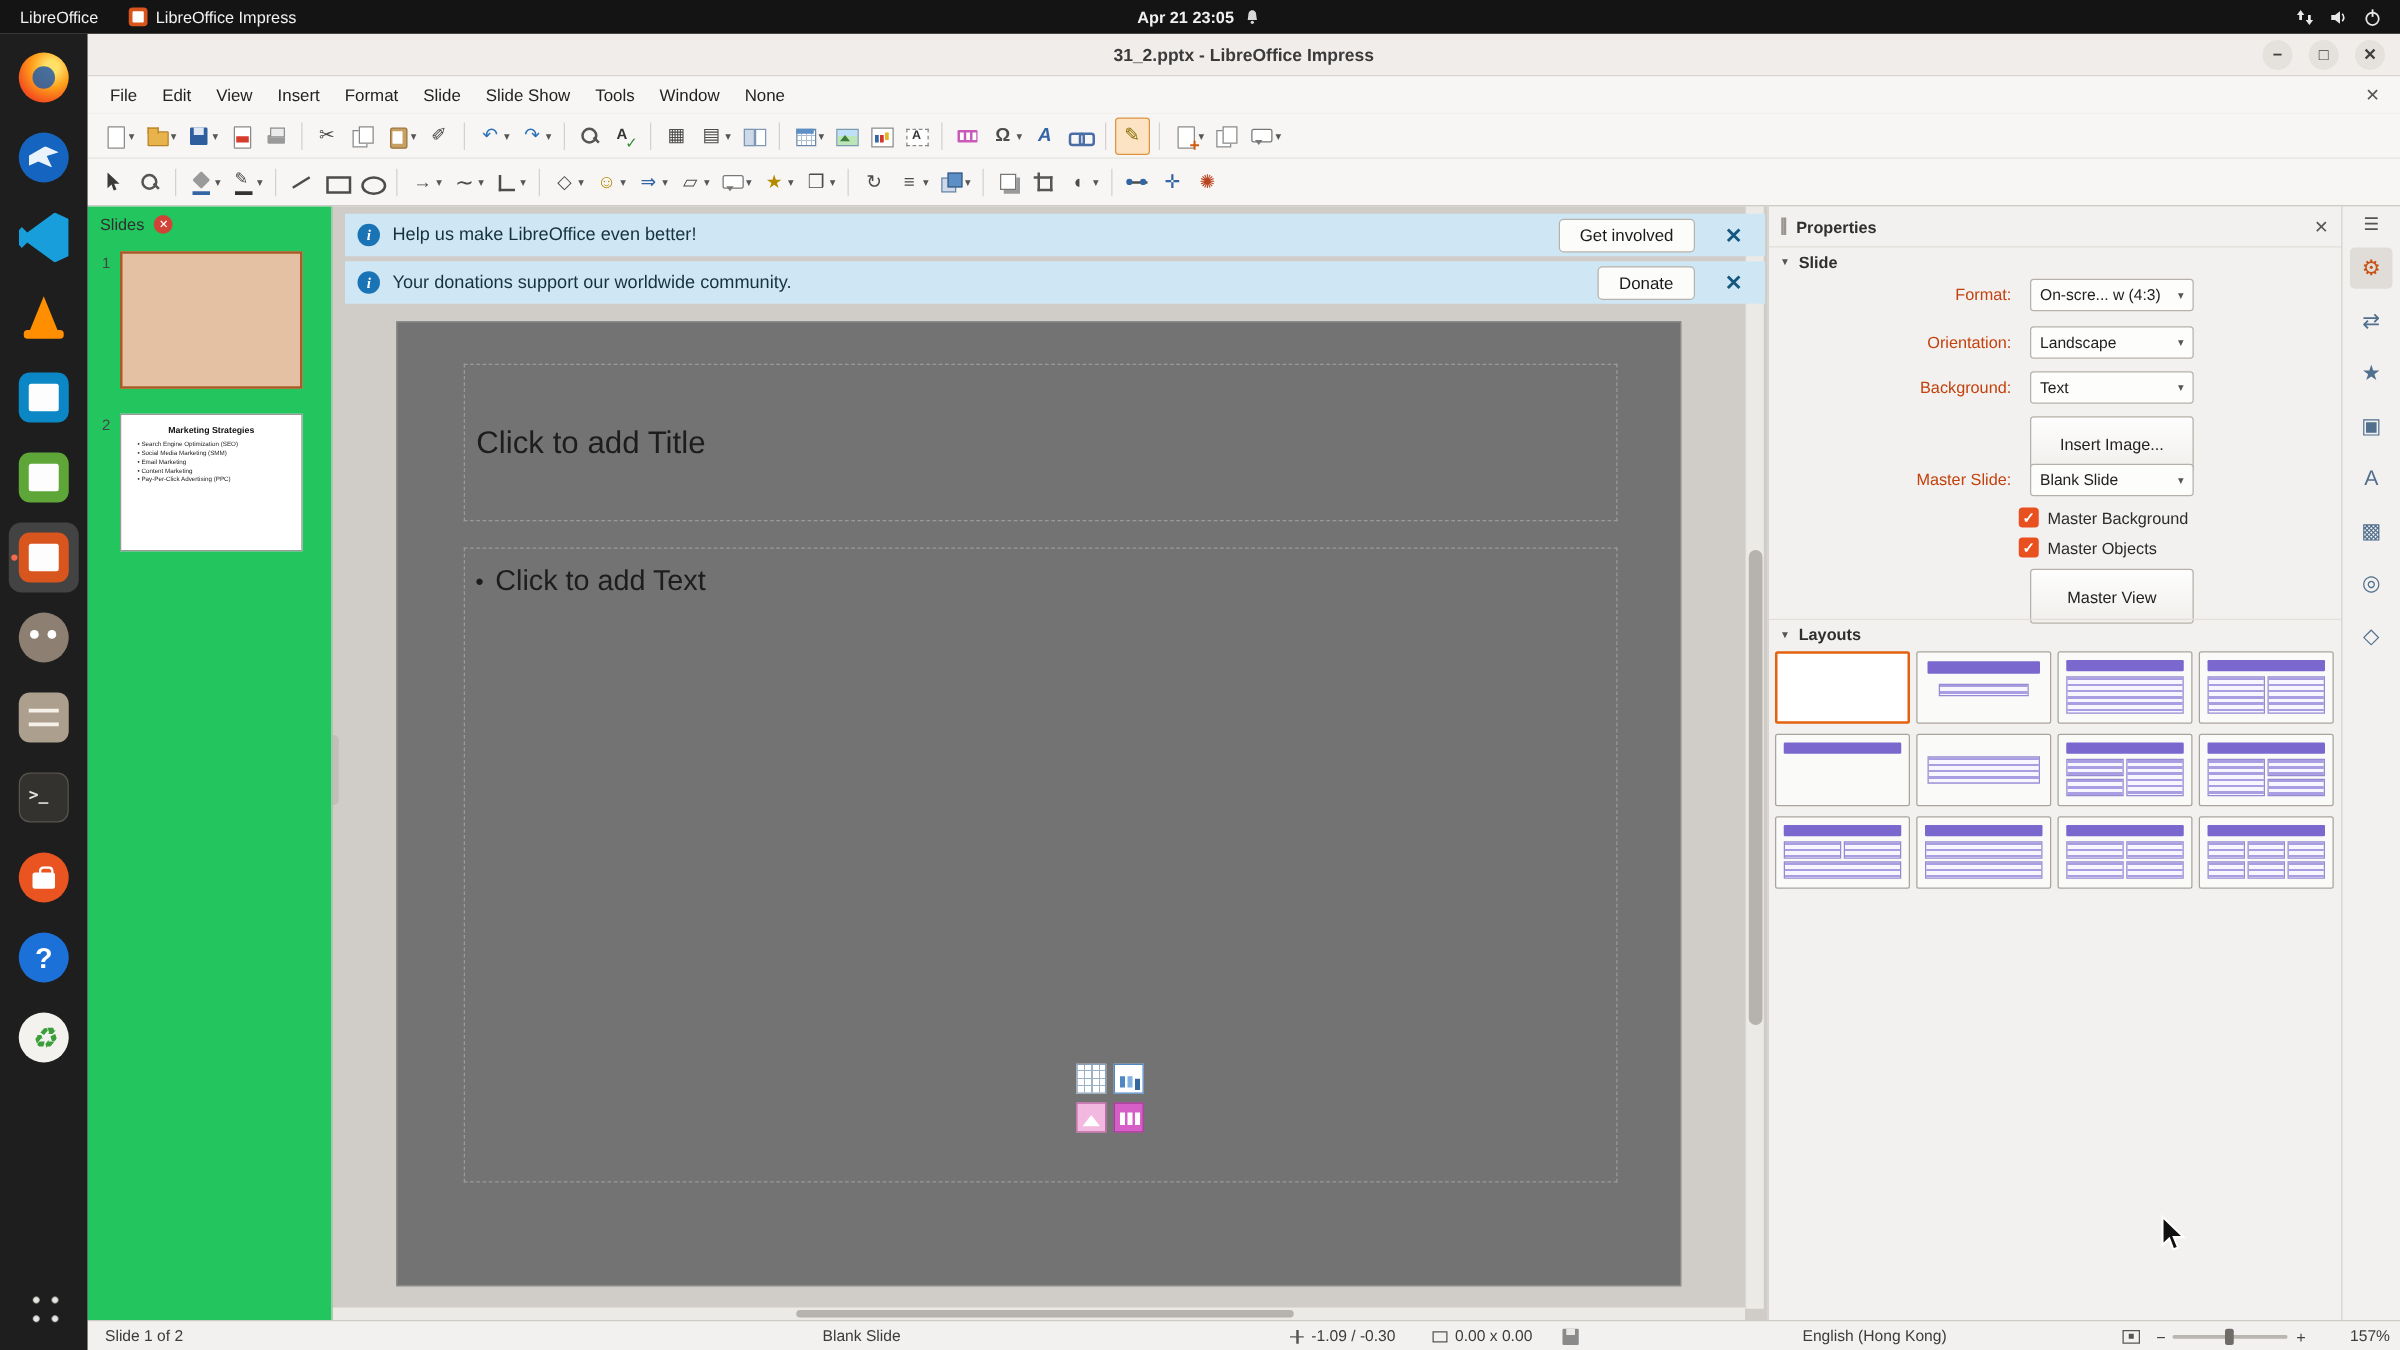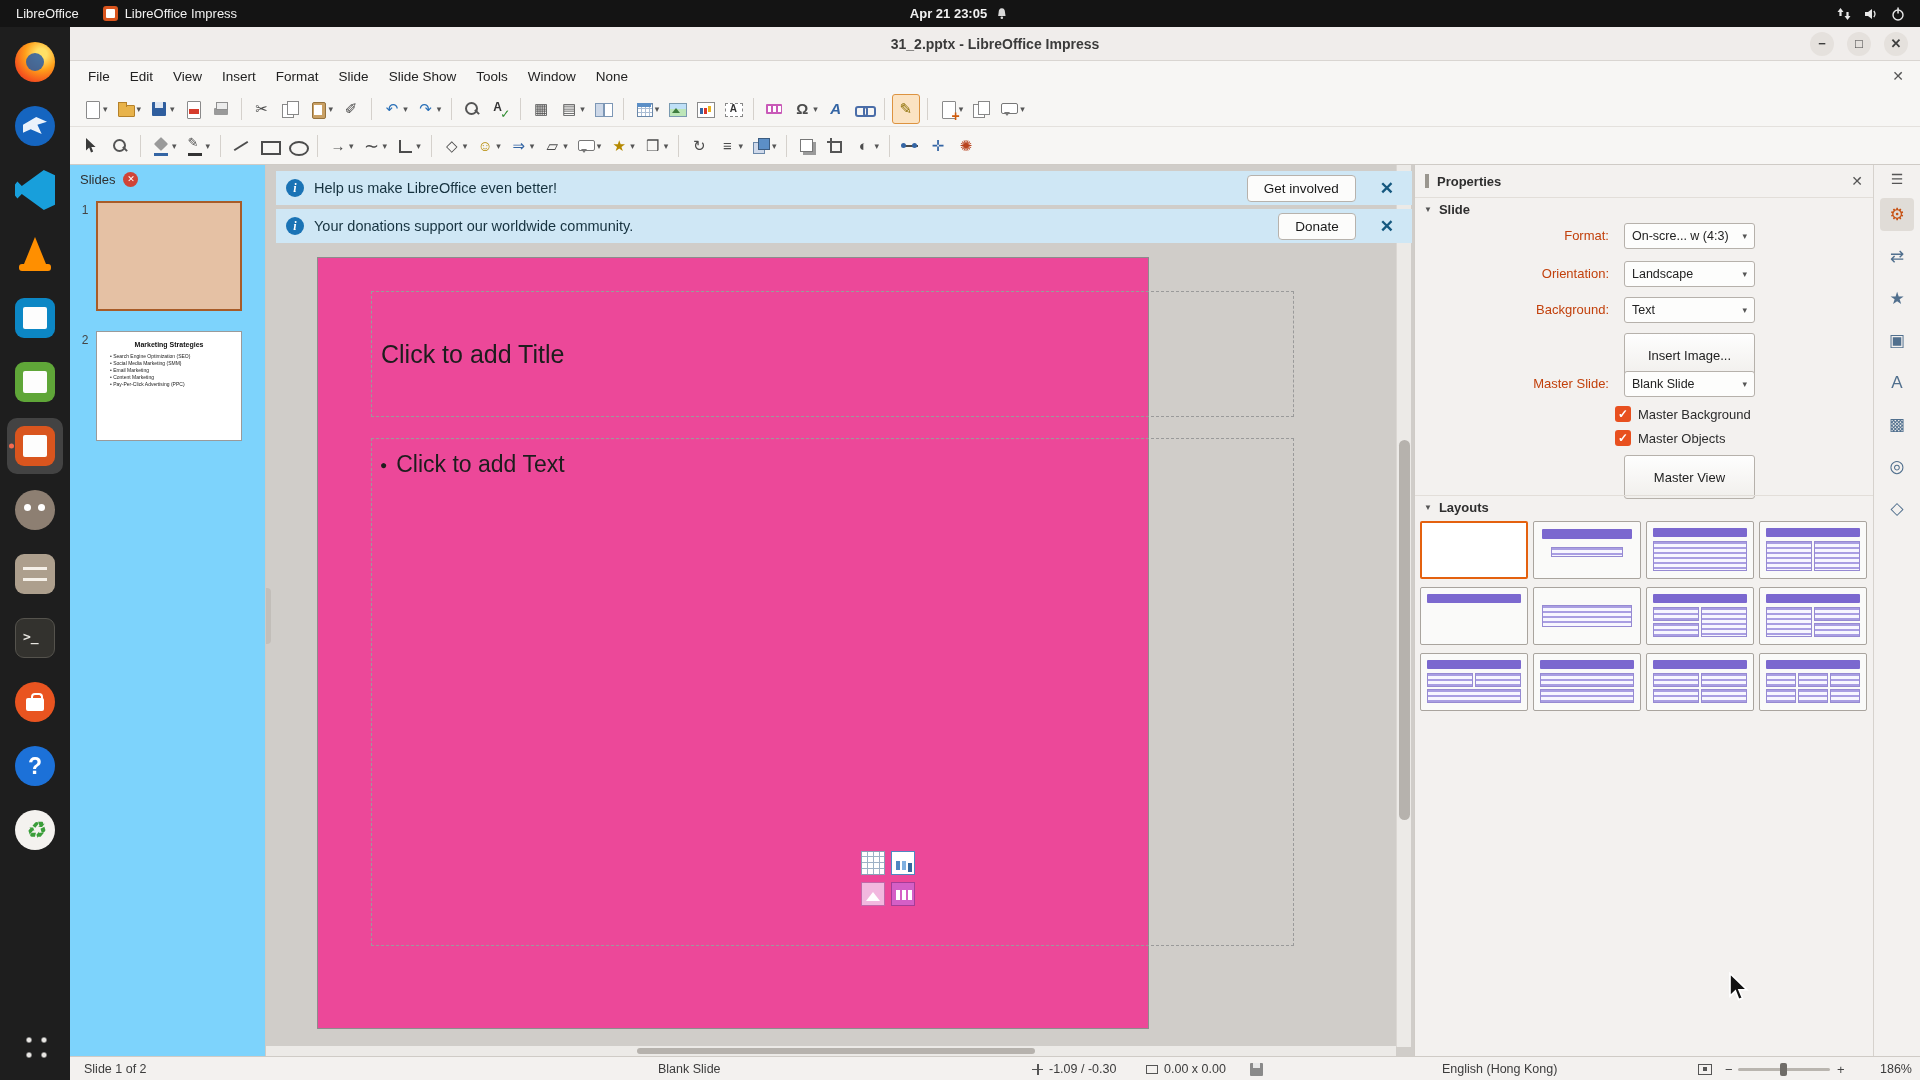--- a/index.html
+++ b/index.html
@@ -120,39 +120,39 @@
   .mi-points::before{content:"";position:absolute;left:2px;top:9px;width:16px;height:2px;background:#4c4c4c}
   .mi-points::after{content:"";position:absolute;left:1px;top:7px;width:5px;height:5px;background:#3465a4;border-radius:50%;box-shadow:11px 0 0 #3465a4}
   .mi-stack::before{content:"";position:absolute;left:2px;top:6px;width:10px;height:10px;background:#cfd9ea;border:1px solid #6a87a8}
   .mi-stack::after{content:"";position:absolute;left:7px;top:2px;width:10px;height:10px;background:#5c8fc6;border:1px solid #3c5c80}
   .mi-shadowsq::before{content:"";position:absolute;left:3px;top:3px;width:11px;height:11px;background:#fff;border:1px solid #777;box-shadow:3px 3px 0 #9a9a9a}
   .mi-crop::before{content:"";position:absolute;left:5px;top:2px;width:10px;height:13px;border-left:2px solid #555;border-bottom:2px solid #555}
   .mi-crop::after{content:"";position:absolute;left:2px;top:5px;width:13px;height:10px;border-top:2px solid #555;border-right:2px solid #555}
   .mi-cursor svg{position:absolute;left:2px;top:1px}
 
   
-  #slides-panel{position:absolute;left:70px;top:165px;width:196px;height:891px;background:#7dd3fc;border-right:1px solid #cfcbc6;z-index:40}
+  #slides-panel{position:absolute;left:70px;top:165px;width:196px;height:891px;background:#22c55e;border-right:1px solid #cfcbc6;z-index:40}
   .sp-header{height:28px;display:flex;align-items:center;padding:0 10px;font-size:13px;color:#2f2f2f}
   .sp-close{margin-left:8px;width:15px;height:15px;border-radius:50%;background:#d04437;color:#fff;font-size:9px;line-height:15px;text-align:center}
   .thumb-row{display:flex;margin:8px 4px 20px 4px}
   .thumb-num{width:22px;font-size:12px;color:#444;text-align:center;padding-top:2px}
   .thumb{width:146px;height:110px;background:#fff;border:1px solid #9a9a9a;overflow:hidden}
   .thumb.selected{background:#e5c1a4;border:2px solid #a85c28}
   .t2-title{font-size:7px;font-weight:bold;text-align:center;margin-top:9px;color:#111}
   .t2-list{margin:5px 0 0 13px;font-size:5px;line-height:7px;color:#222}
 
   
   .infobar{position:absolute;left:276px;width:1136px;height:34px;background:#cfe7f5;display:flex;align-items:center;padding:0 10px;z-index:35}
   .ib-ico{width:18px;height:18px;border-radius:50%;background:#1a73b5;color:#fff;font:italic bold 12px/18px "Liberation Serif",serif;text-align:center;margin-right:10px;flex:0 0 auto}
   .ib-text{flex:1;font-size:14.5px;color:#16323f}
   .ib-btn{background:#fcfcfb;border:1px solid #b7b2ac;border-radius:4px;padding:5px 16px;font-size:13.5px;color:#1a1a1a;margin-right:16px}
   .ib-close{color:#15587f;font-size:17px;font-weight:bold;padding:0 8px}
 
   
-  #canvas{position:absolute;left:317px;top:257px;width:832px;height:772px;background:#ec4899;border:1px solid #8c8c8c;z-index:30}
+  #canvas{position:absolute;left:317px;top:257px;width:1028px;height:772px;background:#737373;border:1px solid #8c8c8c;z-index:30}
   .ph-box{position:absolute;border:1px dashed #9a9a9a}
   #ph-title{left:53px;top:33px;width:923px;height:126px;display:flex;align-items:center;padding-left:9px;font-size:25px;color:#1d1d1d}
   #ph-text{left:53px;top:180px;width:923px;height:508px;padding:12px 0 0 8px;font-size:23px;color:#1d1d1d}
   .ph-bullet{font-size:12px;vertical-align:3px;margin-right:9px}
   #ins-grid{position:absolute;left:489px;top:412px;width:56px;height:56px;display:grid;grid-template-columns:24px 24px;gap:6px}
   .ph-ic{width:24px;height:24px;position:relative}
   .ph-table{border:1px solid #8aa0b8;background:repeating-linear-gradient(90deg,transparent 0 5px,#9db1c6 5px 6px),repeating-linear-gradient(0deg,transparent 0 5px,#9db1c6 5px 6px),#fff}
   .ph-chart{border:1px solid #4f87c2;background:#fff}
   .ph-chart::after{content:"";position:absolute;left:4px;bottom:4px;width:4px;height:9px;background:#4f87c2;box-shadow:6px 0 0 #7fb0e0,12px 2px 0 #35699e}
   .ph-image{background:#f2b8df;border:1px solid #c168a8}
@@ -760,20 +760,20 @@
       </span>
     <span class="sb" style="left:1668px">
         <span class="ztrack">
           <span class="zthumb"></span>
         </span>
       </span>
     <span class="sb" style="left:1764px">
         <span class="zbtn">+</span>
       </span>
     <span class="sb" style="left:1796px;width:46px;justify-content:flex-end">
-        <span>186%</span>
+        <span>157%</span>
       </span>
   </div>
 
   <svg id="cursor" width="22" height="30" viewBox="0 0 14 20">
     <path d="M1 1 L1 16 L4.6 12.6 L6.8 18.4 L9.3 17.3 L7 11.8 L12.2 11.8 Z" fill="#111" stroke="#fff" stroke-width="1.1"></path>
   </svg>
 </div>
 
 </body></html>

